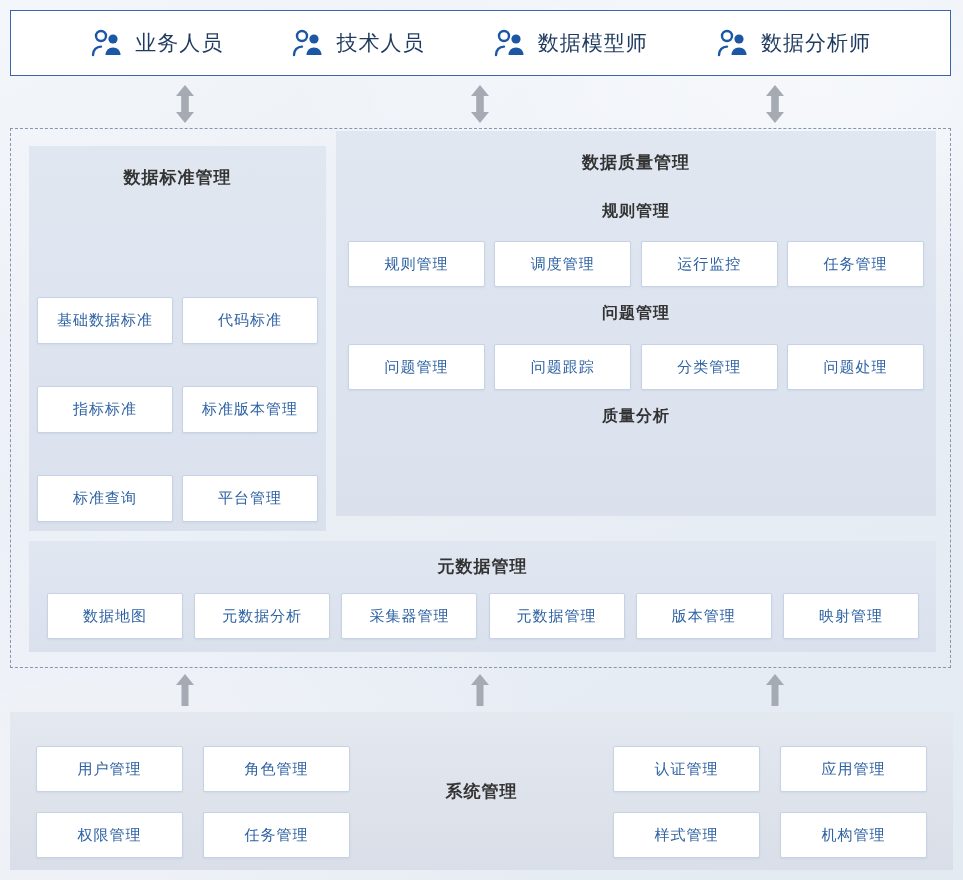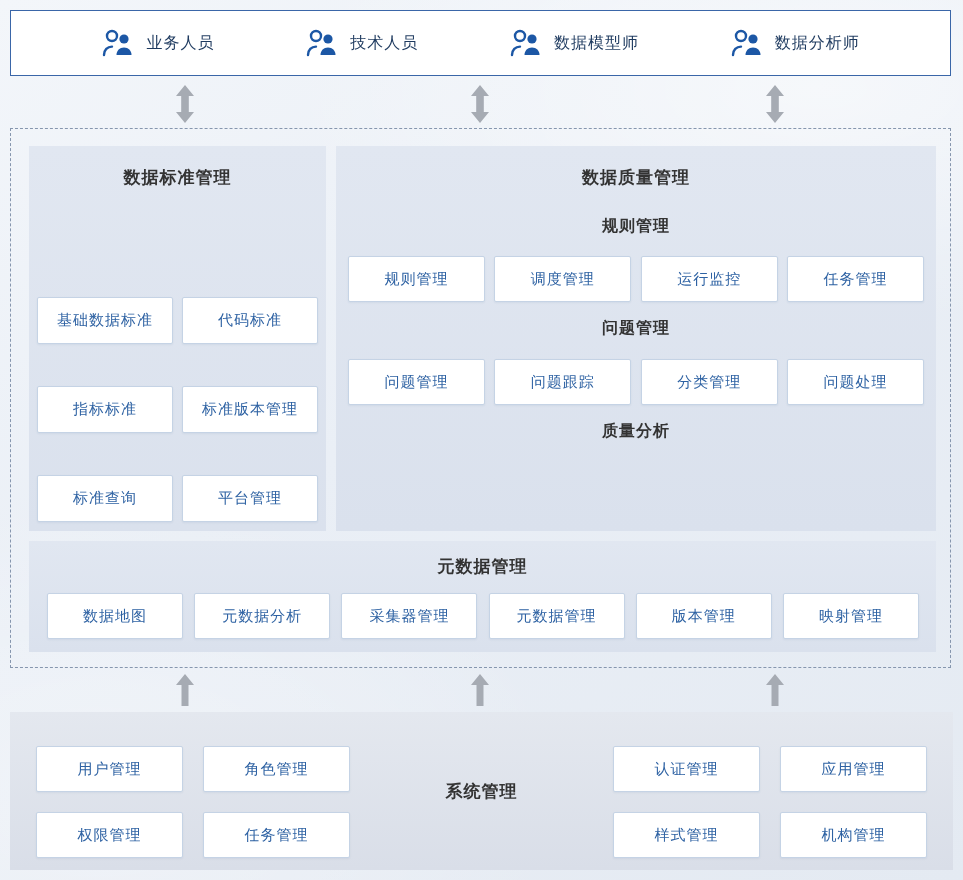--- a/index.html
+++ b/index.html
@@ -19,21 +19,21 @@
     position: absolute; left: 10px; top: 10px;
     width: 941px; height: 66px;
     background: #ffffff;
     border: 1px solid #3a66a8;
     display: flex; align-items: center;
     justify-content: space-around;
     padding: 0 45px;
   }
   .role { display: flex; align-items: center; gap: 13px; }
   .role-icon svg { width: 32px; height: 30px; display: block; }
-  .role-label { font-size: 16px; color: #1e3a5f; letter-spacing: 1px; }
+  .role-label { font-size: 21px; color: #1e3a5f; letter-spacing: 1px; }
 
   
   .arrow { position: absolute; }
   .arrow svg { display: block; }
 
   
   .dashed-area {
     position: absolute; left: 10px; top: 128px;
     width: 941px; height: 540px;
     border: 1.5px dashed #8696ae;
@@ -66,21 +66,21 @@
   }
 
   .standards-panel { left: 18px; top: 17px; width: 297px; height: 385px; }
   .standards-grid {
     position: absolute; top: 103px; left: 8px; right: 8px;
     display: grid; grid-template-columns: 1fr 1fr;
     column-gap: 9px; row-gap: 42px; margin-top: 48px;
   }
   .standards-grid .module { height: 47px; }
 
-  .quality-panel { left: 325px; top: 17px; width: 600px; height: 385px; }
+  .quality-panel { left: 325px; top: 2px; width: 600px; height: 385px; }
   .q-row {
     position: absolute; left: 12px; right: 12px;
     display: flex; justify-content: space-between;
   }
   .q-row .module { width: 137px; height: 46px; }
   .q-sub-0 { top: 70px; }  .q-row-0 { top: 110px; }
   .q-sub-1 { top: 172px; } .q-row-1 { top: 213px; }
   .q-sub-2 { top: 275px; } .q-row-2 { top: 315px; }
 
   .metadata-panel { left: 18px; top: 412px; width: 907px; height: 111px; }

